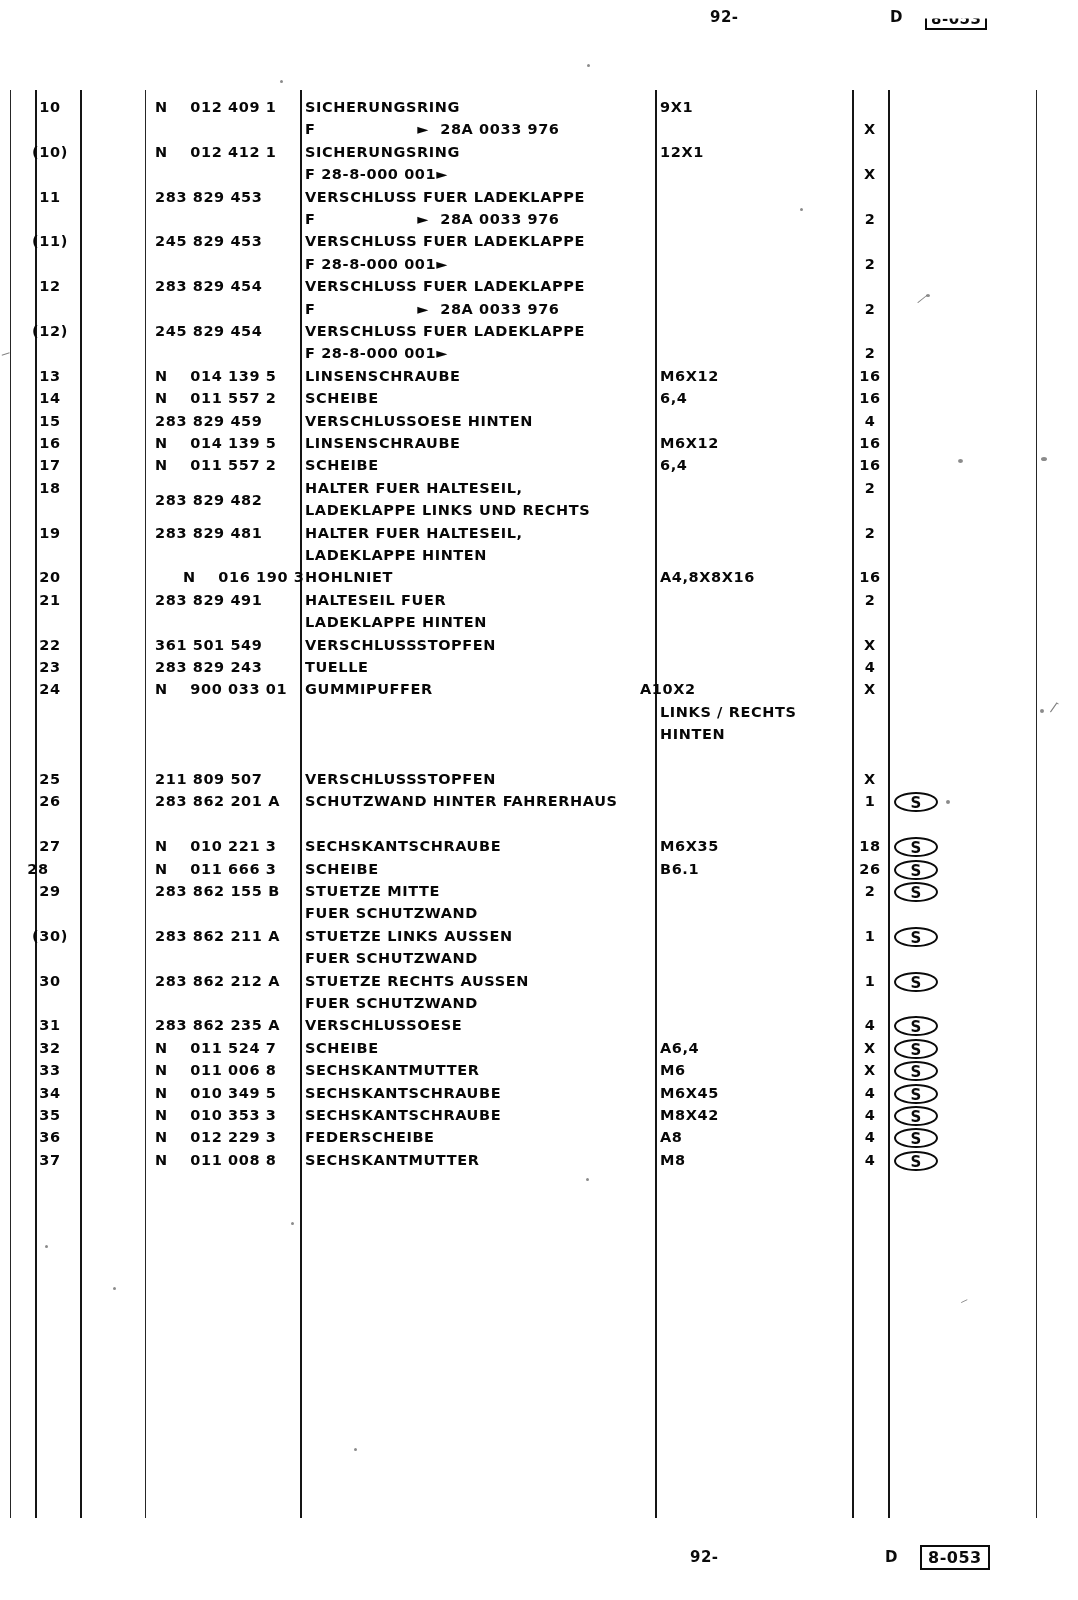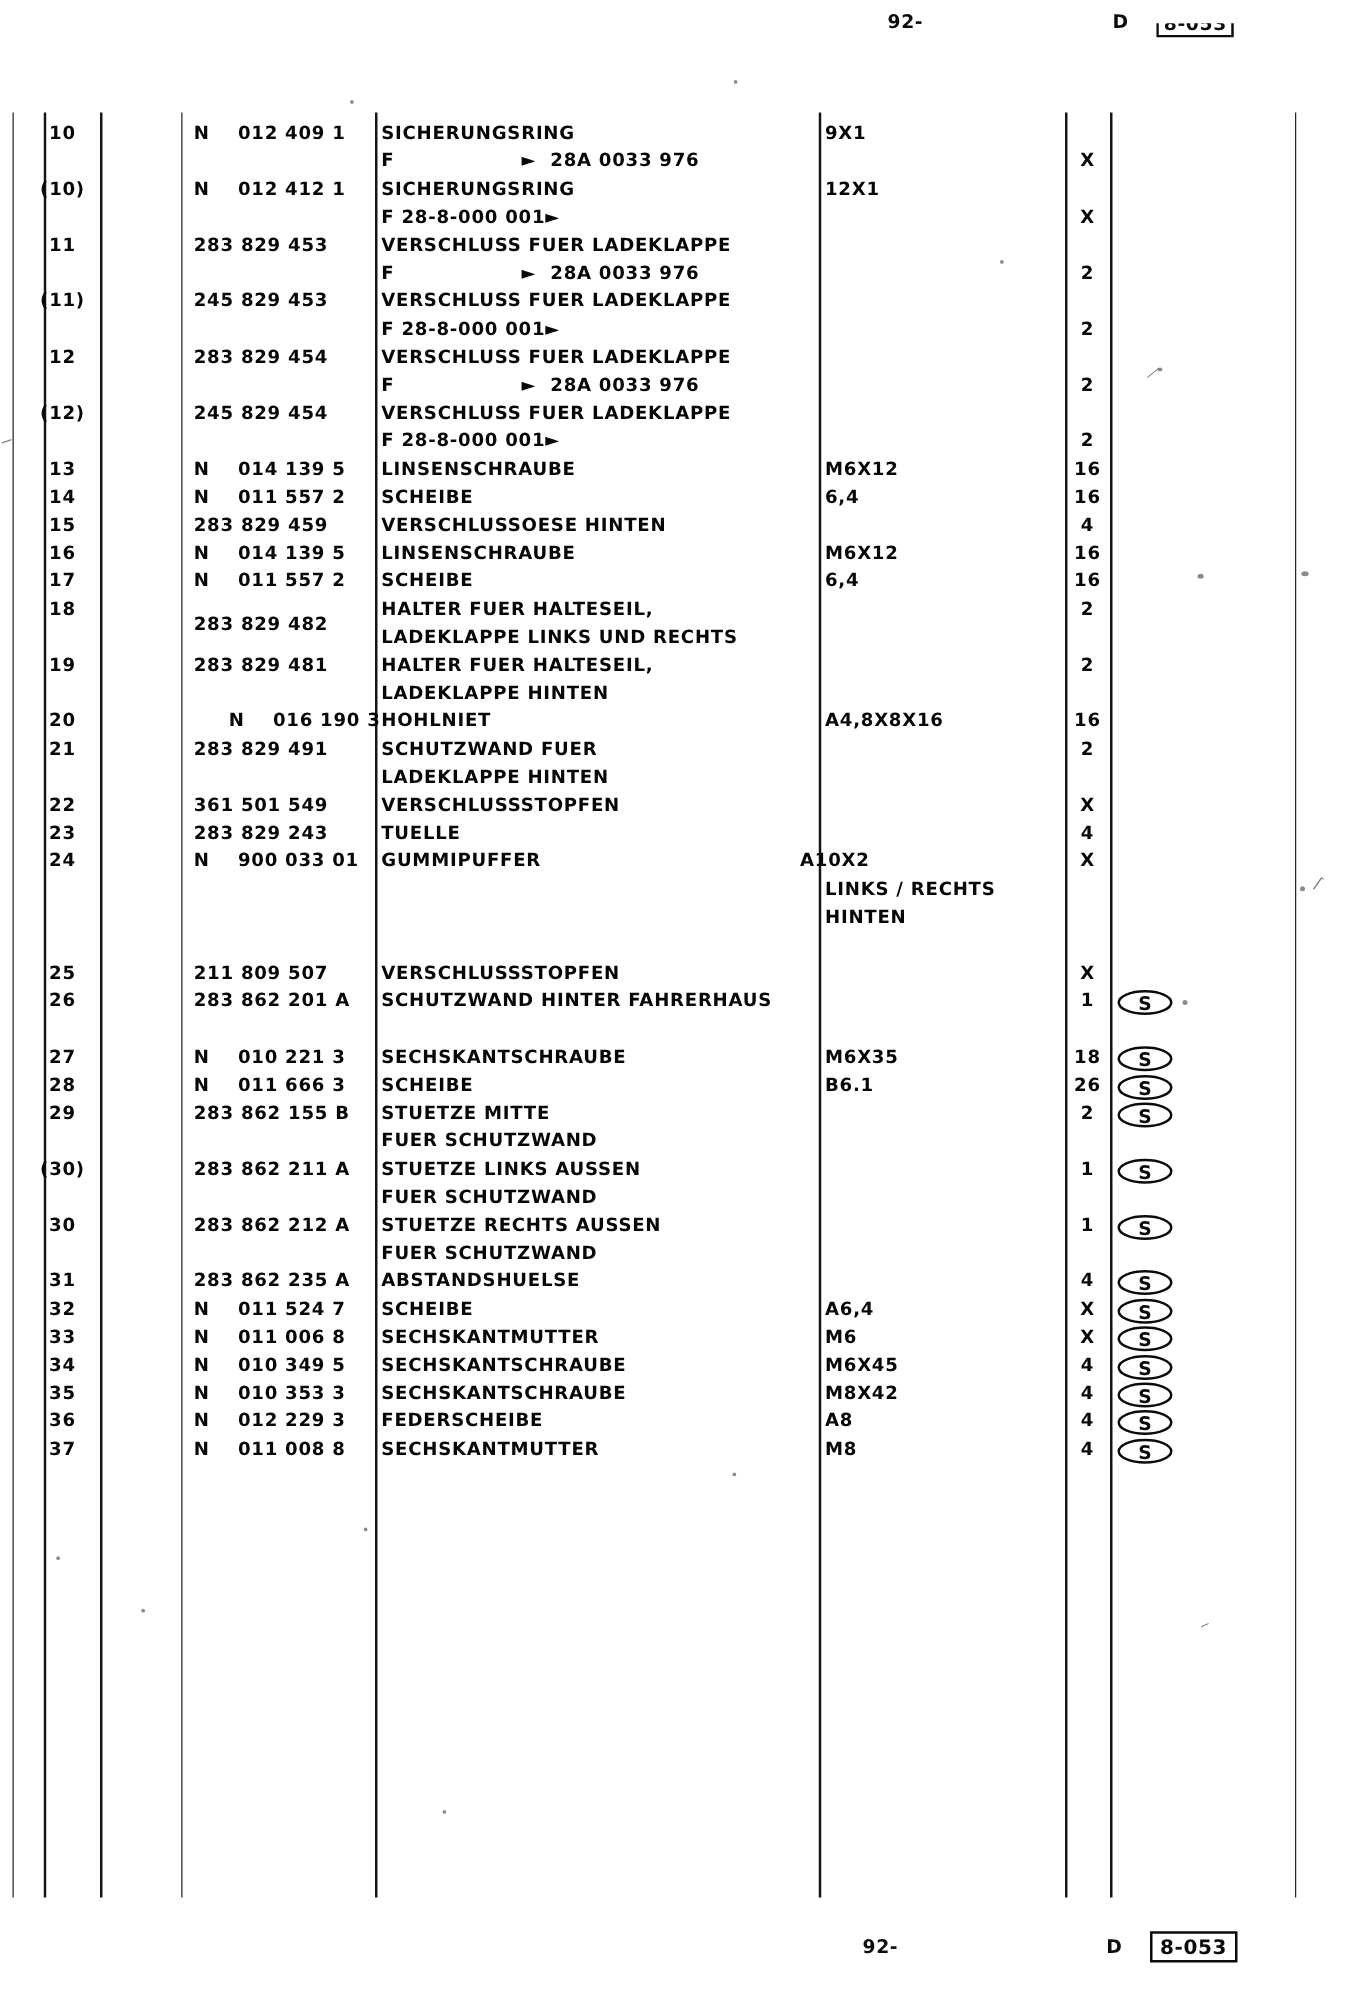--- a/index.html
+++ b/index.html
@@ -180,21 +180,21 @@
       <div class="cell c-desc" style="left: 305px; top: 525.6px;">HALTER FUER HALTESEIL,</div>
       <div class="cell c-qty" style="left: 856px; top: 525.6px;">2</div>
       <div class="cell c-desc" style="left: 305px; top: 548px;">LADEKLAPPE HINTEN</div>
       <div class="cell c-item" style="left: 20px; top: 570.4px;">20</div>
       <div class="cell c-pn" style="left: 155px; top: 570.4px; margin-left: 28px;">N    016 190 3</div>
       <div class="cell c-desc" style="left: 305px; top: 570.4px;">HOHLNIET</div>
       <div class="cell c-spec" style="left: 660px; top: 570.4px;">A4,8X8X16</div>
       <div class="cell c-qty" style="left: 856px; top: 570.4px;">16</div>
       <div class="cell c-item" style="left: 20px; top: 592.8px;">21</div>
       <div class="cell c-pn" style="left: 155px; top: 592.8px;">283 829 491</div>
-      <div class="cell c-desc" style="left: 305px; top: 592.8px;">SCHUTZWAND FUER</div>
+      <div class="cell c-desc" style="left: 305px; top: 592.8px;">HALTESEIL FUER</div>
       <div class="cell c-qty" style="left: 856px; top: 592.8px;">2</div>
       <div class="cell c-desc" style="left: 305px; top: 615.2px;">LADEKLAPPE HINTEN</div>
       <div class="cell c-item" style="left: 20px; top: 637.6px;">22</div>
       <div class="cell c-pn" style="left: 155px; top: 637.6px;">361 501 549</div>
       <div class="cell c-desc" style="left: 305px; top: 637.6px;">VERSCHLUSSSTOPFEN</div>
       <div class="cell c-qty" style="left: 856px; top: 637.6px;">X</div>
       <div class="cell c-item" style="left: 20px; top: 660px;">23</div>
       <div class="cell c-pn" style="left: 155px; top: 660px;">283 829 243</div>
       <div class="cell c-desc" style="left: 305px; top: 660px;">TUELLE</div>
       <div class="cell c-qty" style="left: 856px; top: 660px;">4</div>
@@ -223,21 +223,21 @@
       <div class="cell c-pn" style="left: 155px; top: 839.2px;">N    010 221 3</div>
       <div class="cell c-desc" style="left: 305px; top: 839.2px;">SECHSKANTSCHRAUBE</div>
       <div class="cell c-spec" style="left: 660px; top: 839.2px;">M6X35</div>
       <div class="cell c-qty" style="left: 856px; top: 839.2px;">18</div>
       <div class="smark" style="left: 893px; top: 836.2px;">
         <svg viewBox="0 0 46 22" width="46" height="22">
           <ellipse cx="23" cy="11" rx="21" ry="9" fill="none" stroke="#111" stroke-width="2"></ellipse>
           <text x="23" y="17" text-anchor="middle" font-family="DejaVu Sans, sans-serif" font-size="15" font-weight="bold" fill="#111">S</text>
         </svg>
       </div>
-      <div class="cell c-item" style="left: 20px; top: 861.6px; text-align: center;">28</div>
+      <div class="cell c-item" style="left: 8px; top: 861.6px; text-align: center;">28</div>
       <div class="cell c-pn" style="left: 155px; top: 861.6px;">N    011 666 3</div>
       <div class="cell c-desc" style="left: 305px; top: 861.6px;">SCHEIBE</div>
       <div class="cell c-spec" style="left: 660px; top: 861.6px;">B6.1</div>
       <div class="cell c-qty" style="left: 856px; top: 861.6px;">26</div>
       <div class="smark" style="left: 893px; top: 858.6px;">
         <svg viewBox="0 0 46 22" width="46" height="22">
           <ellipse cx="23" cy="11" rx="21" ry="9" fill="none" stroke="#111" stroke-width="2"></ellipse>
           <text x="23" y="17" text-anchor="middle" font-family="DejaVu Sans, sans-serif" font-size="15" font-weight="bold" fill="#111">S</text>
         </svg>
       </div>
@@ -269,21 +269,21 @@
       <div class="cell c-qty" style="left: 856px; top: 973.6px;">1</div>
       <div class="smark" style="left: 893px; top: 970.6px;">
         <svg viewBox="0 0 46 22" width="46" height="22">
           <ellipse cx="23" cy="11" rx="21" ry="9" fill="none" stroke="#111" stroke-width="2"></ellipse>
           <text x="23" y="17" text-anchor="middle" font-family="DejaVu Sans, sans-serif" font-size="15" font-weight="bold" fill="#111">S</text>
         </svg>
       </div>
       <div class="cell c-desc" style="left: 305px; top: 996px;">FUER SCHUTZWAND</div>
       <div class="cell c-item" style="left: 20px; top: 1018.4px;">31</div>
       <div class="cell c-pn" style="left: 155px; top: 1018.4px;">283 862 235 A</div>
-      <div class="cell c-desc" style="left: 305px; top: 1018.4px;">ABSTANDSHUELSE</div>
+      <div class="cell c-desc" style="left: 305px; top: 1018.4px;">VERSCHLUSSOESE</div>
       <div class="cell c-qty" style="left: 856px; top: 1018.4px;">4</div>
       <div class="smark" style="left: 893px; top: 1015.4px;">
         <svg viewBox="0 0 46 22" width="46" height="22">
           <ellipse cx="23" cy="11" rx="21" ry="9" fill="none" stroke="#111" stroke-width="2"></ellipse>
           <text x="23" y="17" text-anchor="middle" font-family="DejaVu Sans, sans-serif" font-size="15" font-weight="bold" fill="#111">S</text>
         </svg>
       </div>
       <div class="cell c-item" style="left: 20px; top: 1040.8px;">32</div>
       <div class="cell c-pn" style="left: 155px; top: 1040.8px;">N    011 524 7</div>
       <div class="cell c-desc" style="left: 305px; top: 1040.8px;">SCHEIBE</div>

